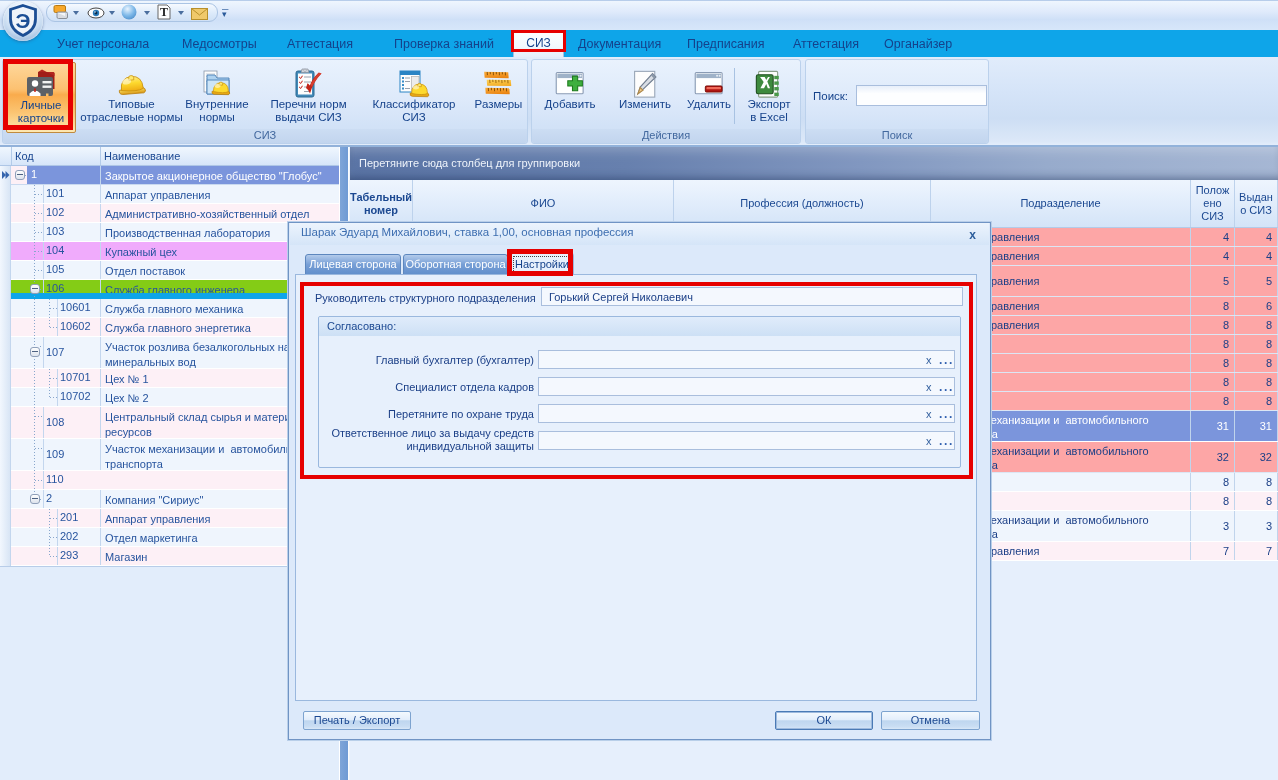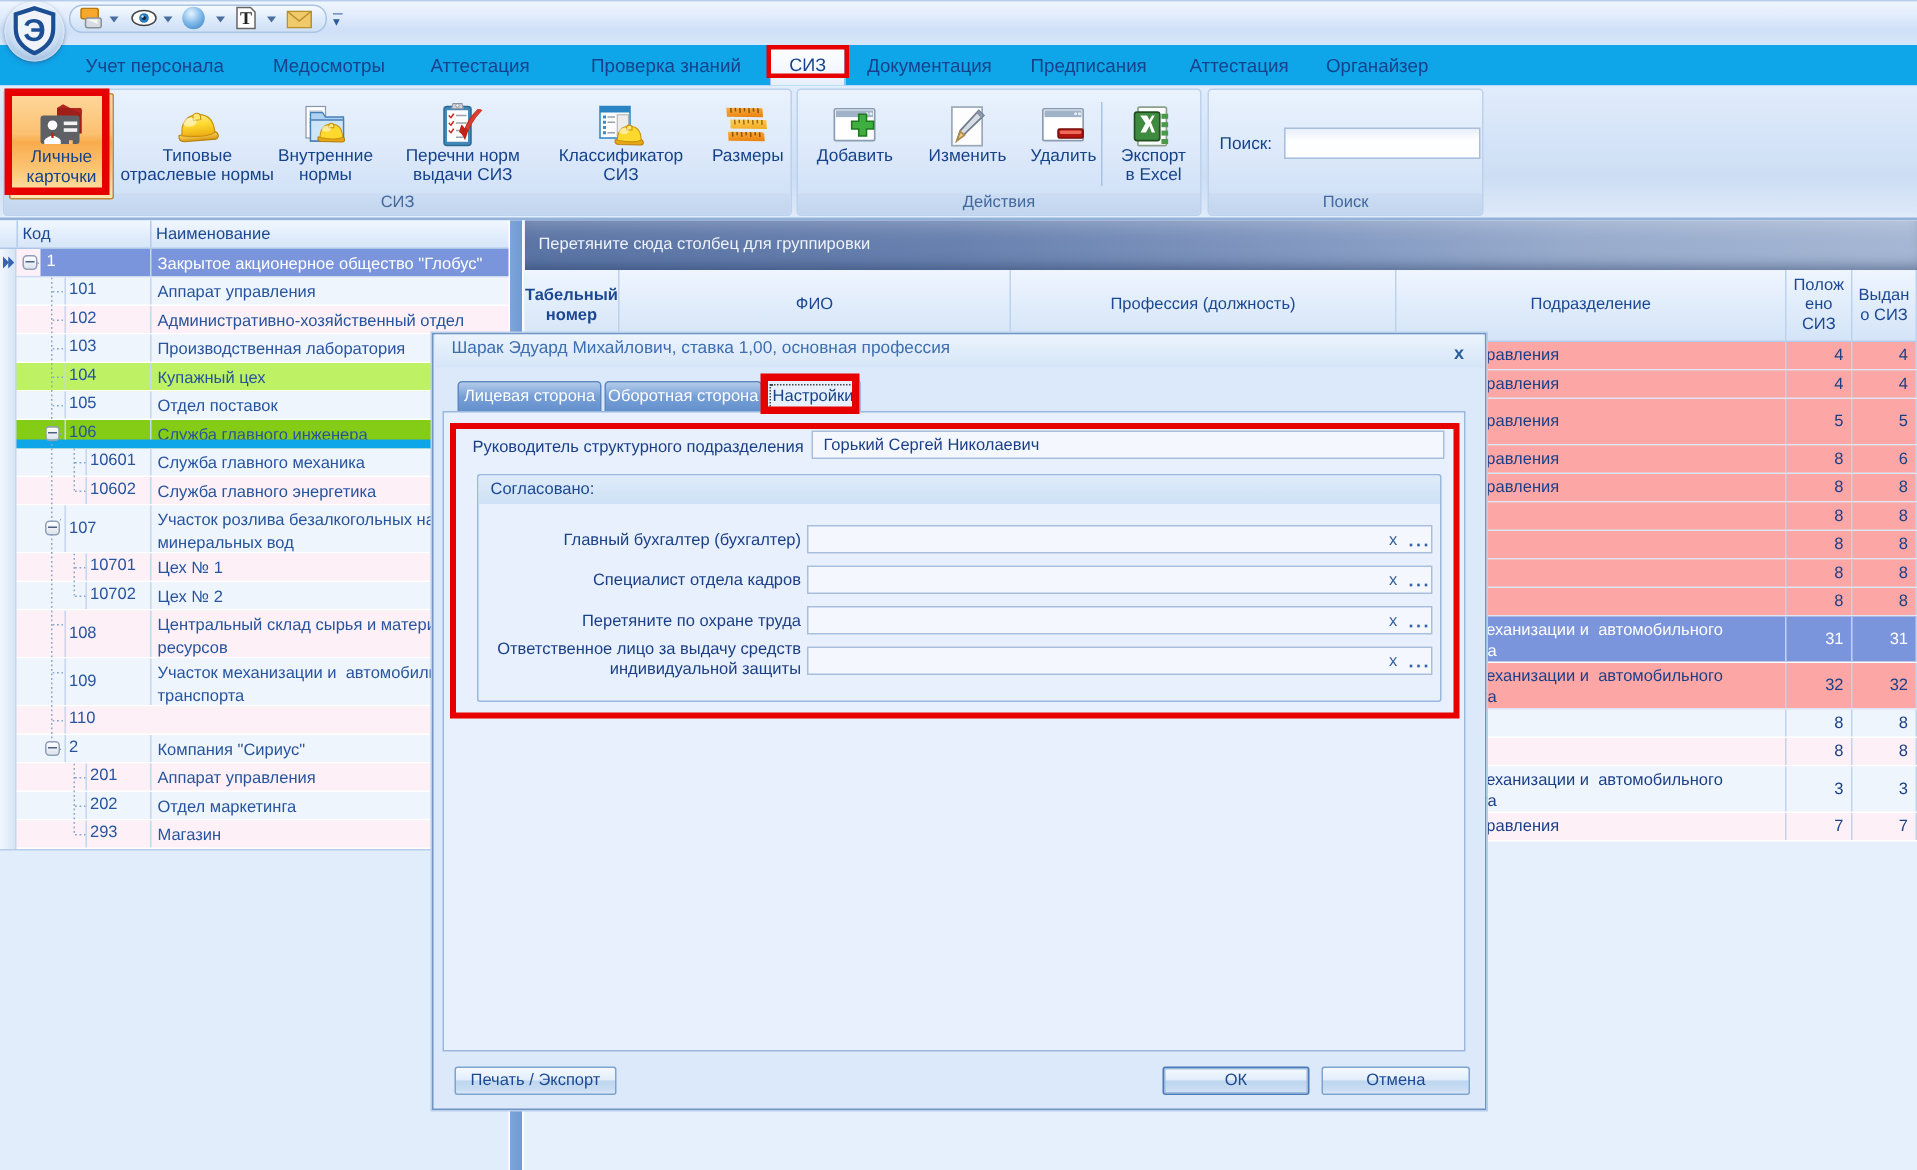--- a/index.html
+++ b/index.html
@@ -373,21 +373,21 @@
 <div class="trow" style="top:57px; height:19px; background:#fdf0f6; border-bottom:1px solid #ffffff;">
         <div class="cellb" style="left:43px;"></div>
         <div style="position:absolute; left:46px; top:2px; color:#27549e; z-index:4;">102</div>
         <div class="tname" style="color:#27549e;">Административно-хозяйственный отдел</div>
       </div>
 <div class="trow" style="top:76px; height:19px; background:#eff5fd; border-bottom:1px solid #ffffff;">
         <div class="cellb" style="left:43px;"></div>
         <div style="position:absolute; left:46px; top:2px; color:#27549e; z-index:4;">103</div>
         <div class="tname" style="color:#27549e;">Производственная лаборатория</div>
       </div>
-<div class="trow" style="top:95px; height:19px; background:#bef264; border-bottom:1px solid #ffffff;">
+<div class="trow" style="top:95px; height:19px; background:#f0abfc; border-bottom:1px solid #ffffff;">
         <div class="cellb" style="left:43px;"></div>
         <div style="position:absolute; left:46px; top:2px; color:#27549e; z-index:4;">104</div>
         <div class="tname" style="color:#27549e;">Купажный цех</div>
       </div>
 <div class="trow" style="top:114px; height:19px; background:#eff5fd; border-bottom:1px solid #ffffff;">
         <div class="cellb" style="left:43px;"></div>
         <div style="position:absolute; left:46px; top:2px; color:#27549e; z-index:4;">105</div>
         <div class="tname" style="color:#27549e;">Отдел поставок</div>
       </div>
 <div class="trow" style="top:133px; height:19px; background:#84cc16; border-bottom:6px solid #0ea5e9;">

